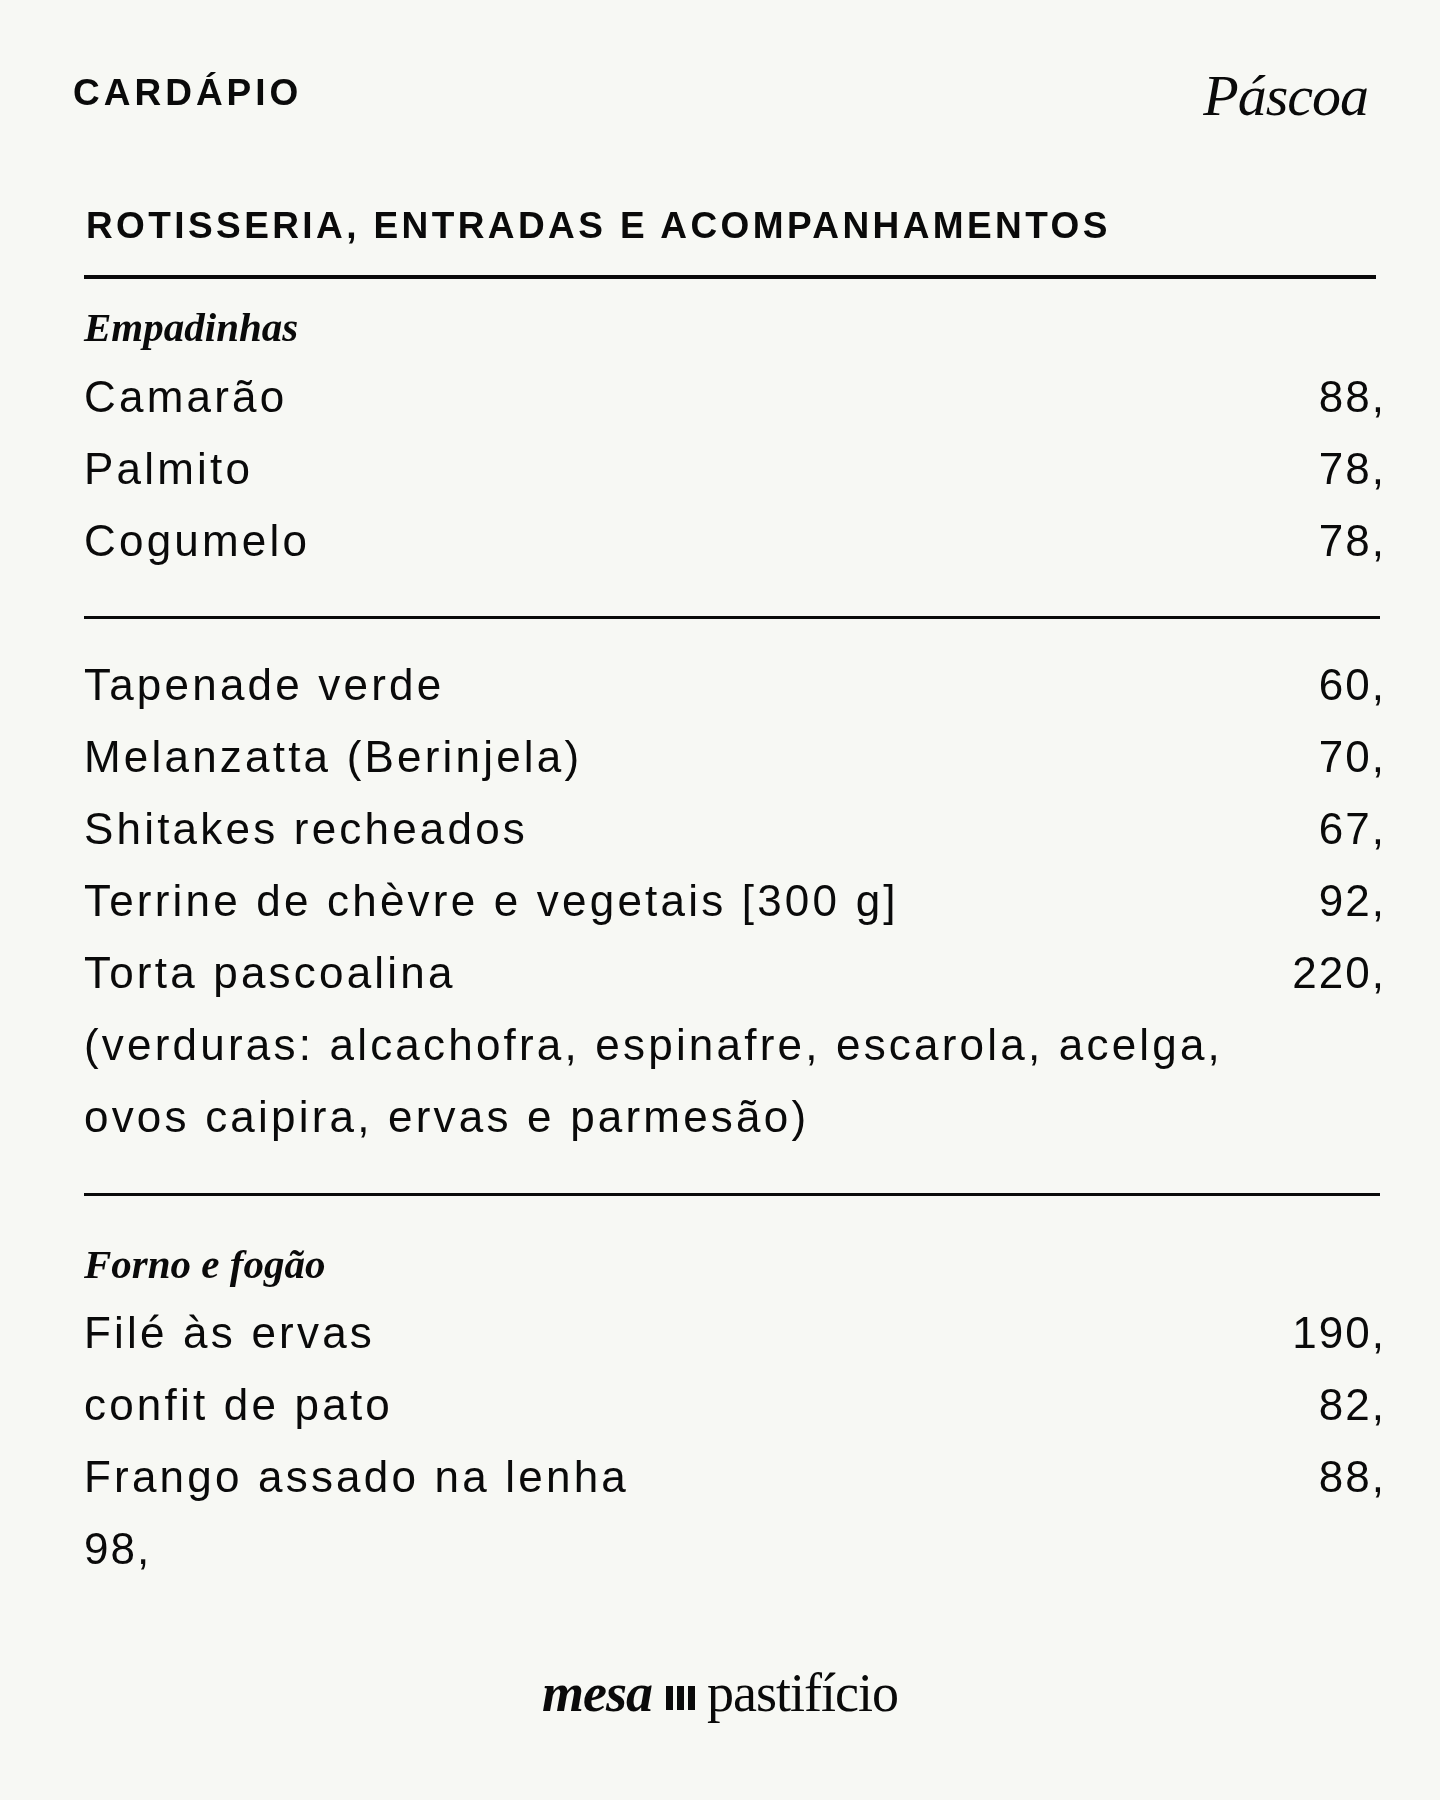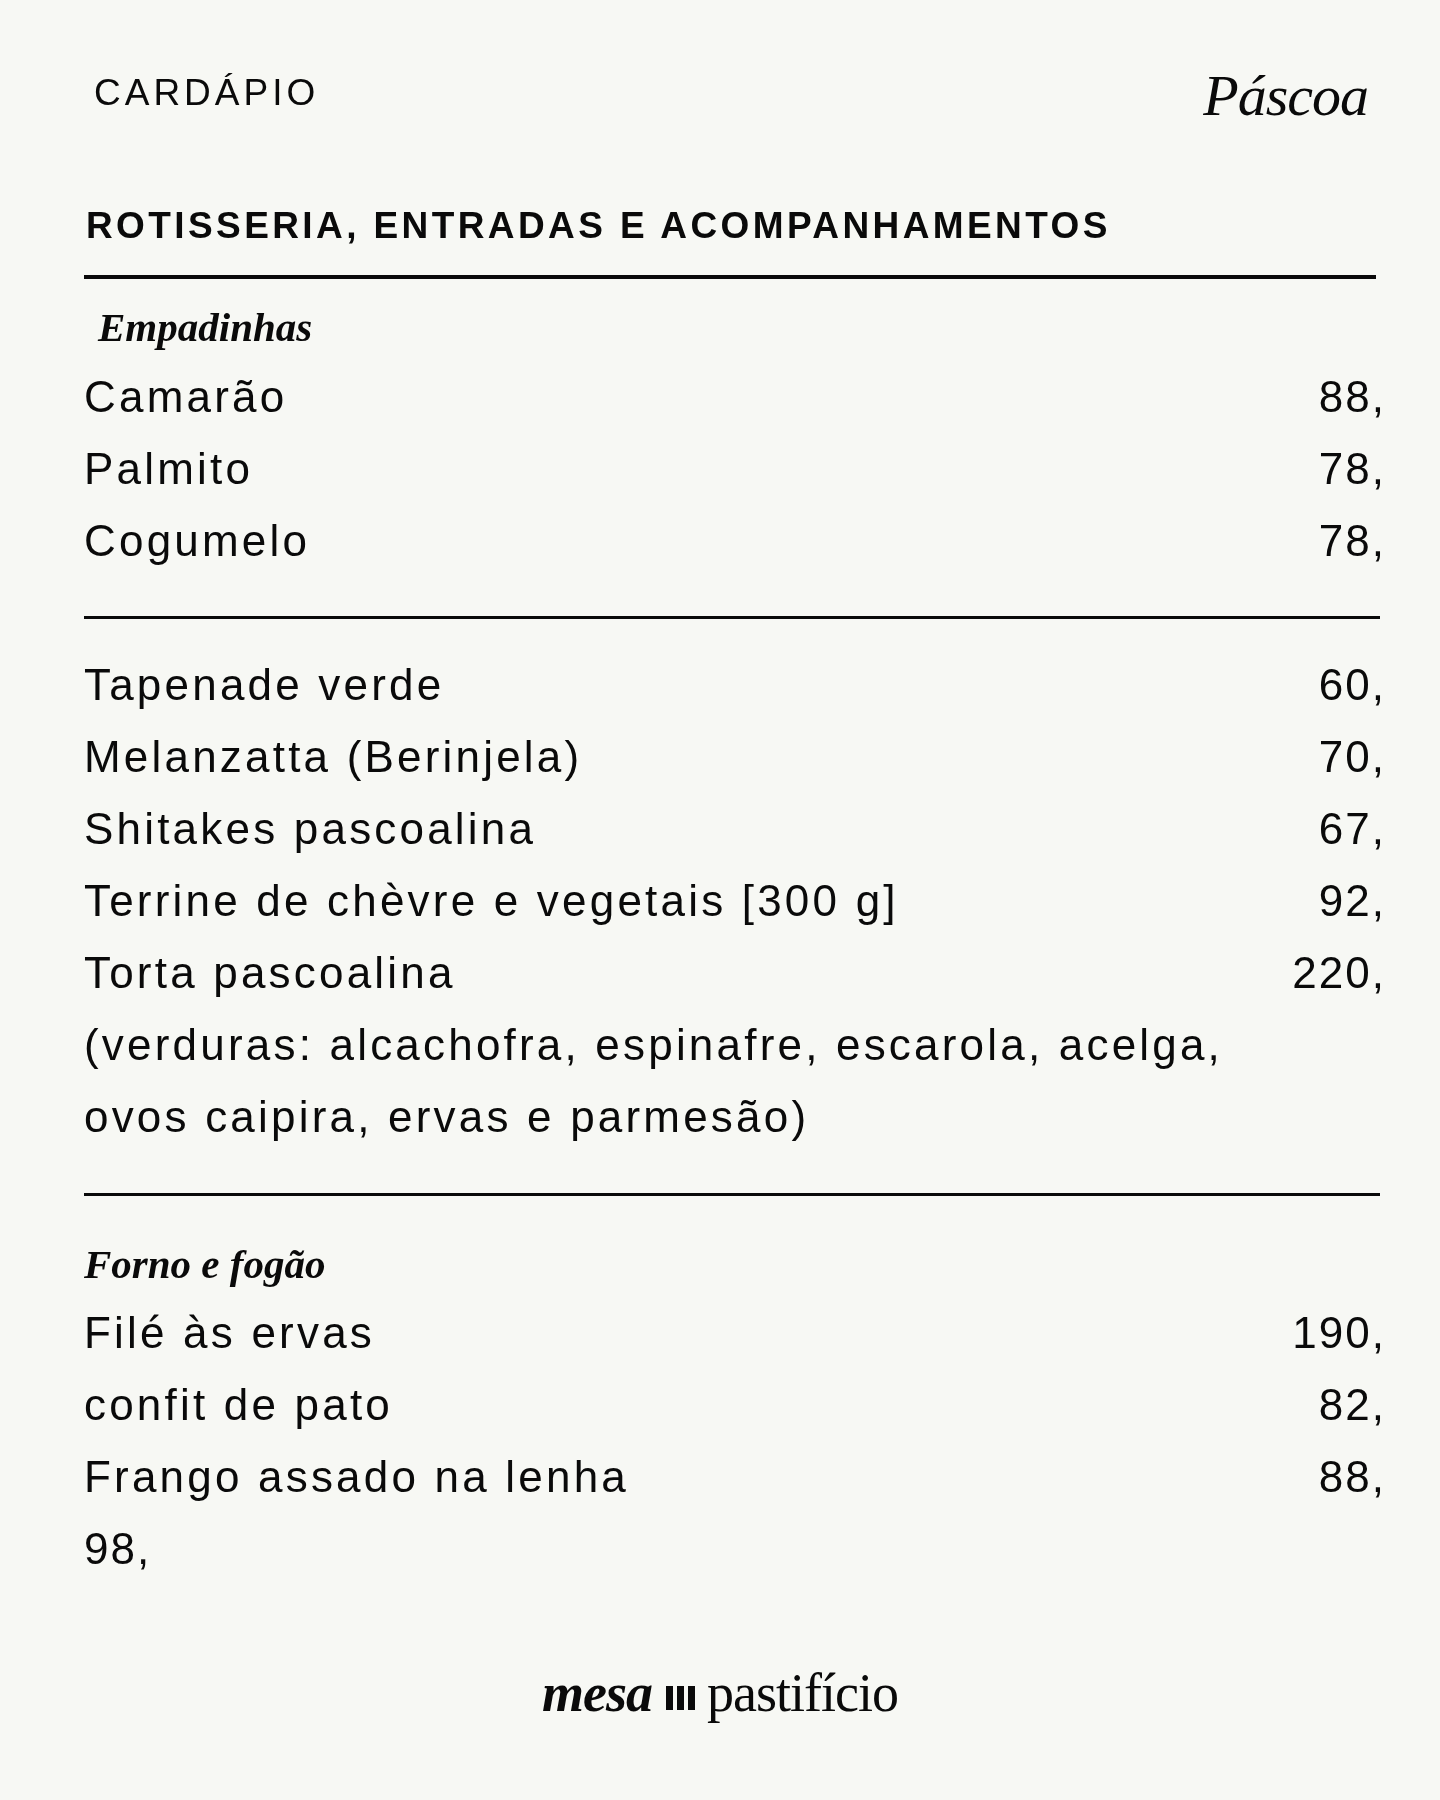--- a/index.html
+++ b/index.html
@@ -6,21 +6,21 @@
   body {
     width: 1440px; height: 1800px;
     background: #f7f8f4;
     color: #0a0a0a;
     position: relative;
     overflow: hidden;
     font-family: "Liberation Sans", sans-serif;
   }
   .header-left {
     position: absolute; left: 73px; top: 72px;
-    font-size: 37px; letter-spacing: 4px; font-weight: 400; margin-left: 21px;
+    font-size: 37px; letter-spacing: 4px; font-weight: 700;
   }
   .header-right {
     position: absolute; right: 72px; top: 62px;
     font-family: "Liberation Serif", serif; font-style: italic;
     font-size: 58px; letter-spacing: -1px;
   }
   .section-title {
     position: absolute; left: 86px; top: 205px;
     font-size: 37px; font-weight: 700; letter-spacing: 3.4px;
   }
@@ -67,21 +67,21 @@
 </style>
 </head>
 <body>
 
 <div class="header-left">CARDÁPIO</div>
 <div class="header-right">Páscoa</div>
 
 <div class="section-title">ROTISSERIA, ENTRADAS E ACOMPANHAMENTOS</div>
 <div class="rule rule-top"></div>
 
-<div class="subhead" style="top:303px;margin-left:14px;">Empadinhas</div>
+<div class="subhead" style="top:303px;">Empadinhas</div>
 <div class="item" style="top:372px;">
   <span>Camarão</span>
   <span class="price">88,</span>
 </div>
 <div class="item" style="top:444px;">
   <span>Palmito</span>
   <span class="price">78,</span>
 </div>
 <div class="item" style="top:516px;">
   <span>Cogumelo</span>
@@ -92,21 +92,21 @@
 
 <div class="item" style="top:660px;">
   <span>Tapenade verde</span>
   <span class="price">60,</span>
 </div>
 <div class="item" style="top:732px;">
   <span>Melanzatta (Berinjela)</span>
   <span class="price">70,</span>
 </div>
 <div class="item" style="top:804px;">
-  <span>Shitakes pascoalina</span>
+  <span>Shitakes recheados</span>
   <span class="price">67,</span>
 </div>
 <div class="item" style="top:876px;">
   <span>Terrine de chèvre e vegetais [300 g]</span>
   <span class="price">92,</span>
 </div>
 <div class="item" style="top:948px;">
   <span>Torta pascoalina</span>
   <span class="price">220,</span>
 </div>

